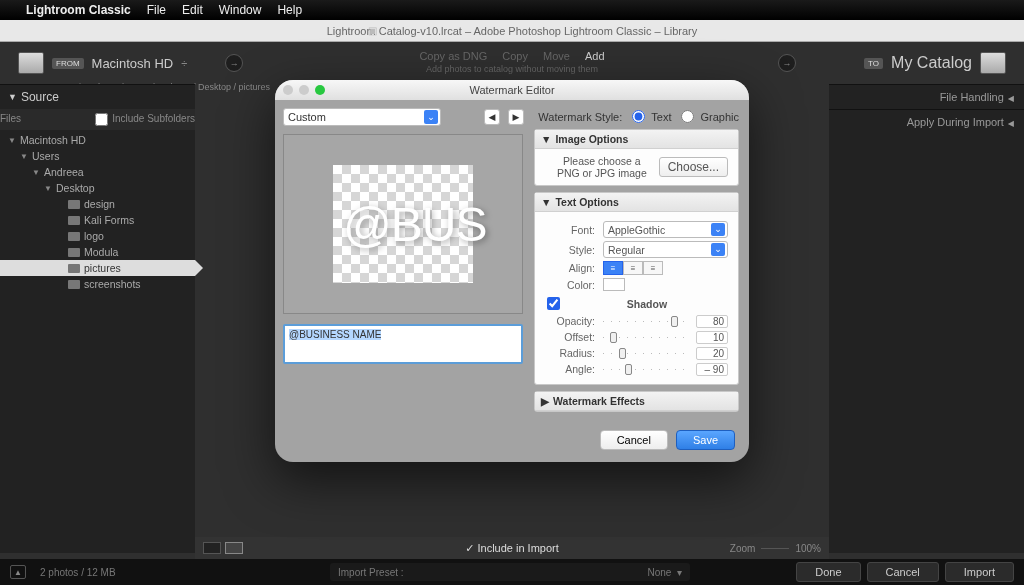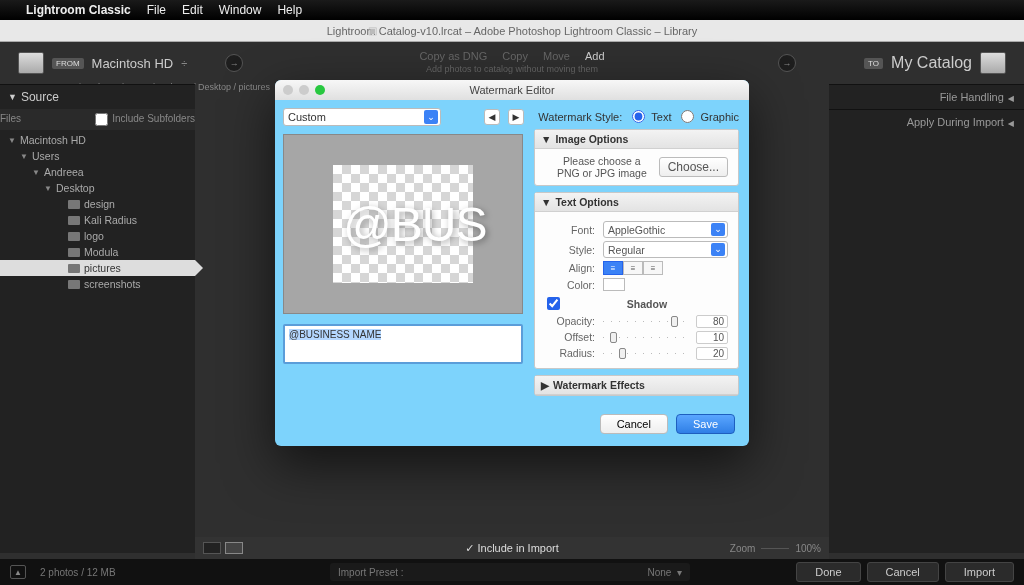--- a/index.html
+++ b/index.html
@@ -55,21 +55,21 @@
 .footerbar .left .vm.act { background:#444; border-color:#888;}
 .footerbar .right { position:absolute; right:8px; font-size:10px; color:#888; display:flex; align-items:center; gap:6px;}
 .footerbar .check { font-size: 11px; }
 .footerbtns { position: absolute; bottom: 0; left: 0; right: 0; height: 26px; background: #111; display: flex; align-items: center; justify-content: flex-end; padding: 0 10px; gap: 6px; font-size: 11px; }
 .footerbtns .btn { background: #2b2b2b; color: #ccc; padding: 3px 18px; border: 1px solid #444; border-radius: 3px; }
 .footerbtns .info { position: absolute; left: 40px; font-size: 10px; color: #777; }
 .footerbtns .disc { position:absolute; left:10px; width:16px; height:14px; border:1px solid #555; border-radius:2px; display:flex; align-items:center; justify-content:center; font-size:8px; color:#888;}
 .footerbtns .preset { position:absolute; left:330px; right:auto; width:360px; background:#1a1a1a; height:18px; border-radius:3px; display:flex; align-items:center; justify-content:space-between; padding:0 8px; font-size:10px; color:#777; }
 
 
-.modal { position: absolute; top: 80px; left: 275px; width: 474px; background: #7dd3fc; border-radius: 6px; box-shadow: 0 18px 50px rgba(0,0,0,.6); font-size: 11px; color: #333; overflow:hidden; }
+.modal { position: absolute; top: 80px; left: 275px; width: 474px; background: #a3a3a3; border-radius: 18px; box-shadow: 0 18px 50px rgba(0,0,0,.6); font-size: 11px; color: #333; overflow:hidden; }
 .modal .titlebar { height: 20px; background: linear-gradient(#f7f7f7,#e0e0e0); display: flex; align-items: center; justify-content: center; position: relative; font-size: 11px; color:#444; }
 .modal .traffic { position: absolute; left: 8px; display: flex; gap: 6px; }
 .modal .traffic span { width: 10px; height: 10px; border-radius: 50%; background: #ccc; display:inline-block;}
 .modal .traffic span:nth-child(3){ background:#28c840;}
 .modal .body { display: flex; }
 .modal .leftcol { width: 257px; padding: 8px; }
 .modal .rightcol { flex: 1; padding: 8px 10px 8px 2px; }
 .modal .dropdown { width: 158px; height: 18px; background:#fff; border:1px solid #bbb; border-radius:3px; padding:0 4px; display:flex; align-items:center; justify-content:space-between;}
 .modal .dropdown .cap { width:14px; background:#3b82f6; color:#fff; text-align:center; border-radius:2px; font-size:9px; line-height:14px; margin-right:-2px;}
 .modal .navbtn { width:16px; height:16px; border:1px solid #bbb; background:#fff; border-radius:3px; display:inline-flex; align-items:center; justify-content:center; font-size:9px;}
@@ -178,21 +178,21 @@
           <span>Desktop</span>
         </div>
         <div class="treeitem" style="padding-left: 56px;">
           <span class="arrow"></span>
           <span class="folder"></span>
           <span>design</span>
         </div>
         <div class="treeitem" style="padding-left: 56px;">
           <span class="arrow"></span>
           <span class="folder"></span>
-          <span>Kali Radius</span>
+          <span>Kali Forms</span>
         </div>
         <div class="treeitem" style="padding-left: 56px;">
           <span class="arrow"></span>
           <span class="folder"></span>
           <span>logo</span>
         </div>
         <div class="treeitem" style="padding-left: 56px;">
           <span class="arrow"></span>
           <span class="folder"></span>
           <span>Modula</span>
@@ -346,20 +346,27 @@
               </div>
               <span class="val">10</span>
             </div>
           <div class="sliderrow">
               <label>Radius:</label>
               <div class="slider">
                 <span style="left:18%"></span>
               </div>
               <span class="val">20</span>
             </div>
+          <div class="sliderrow">
+              <label>Angle:</label>
+              <div class="slider">
+                <span style="left:25%"></span>
+              </div>
+              <span class="val">– 90</span>
+            </div>
         </div>
       </div>
 
       <div class="section">
         <div class="sechdr">
             <span>▶</span>
             <span>Watermark Effects</span>
           </div>
       </div>
     </div>

